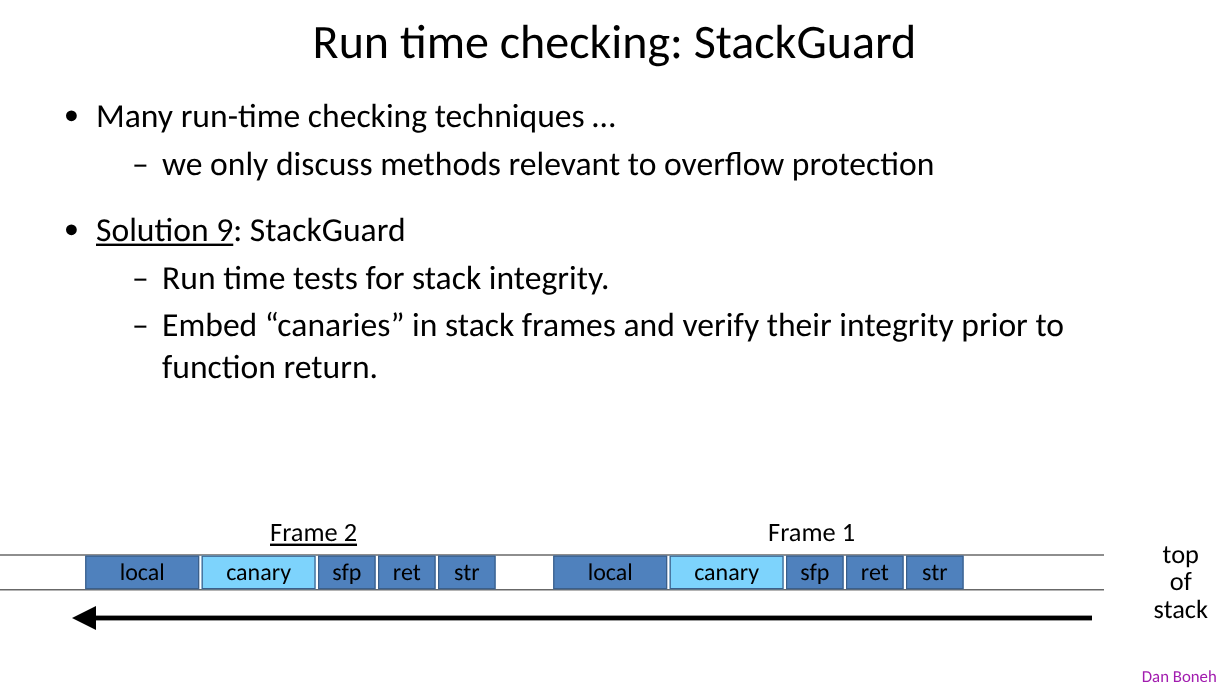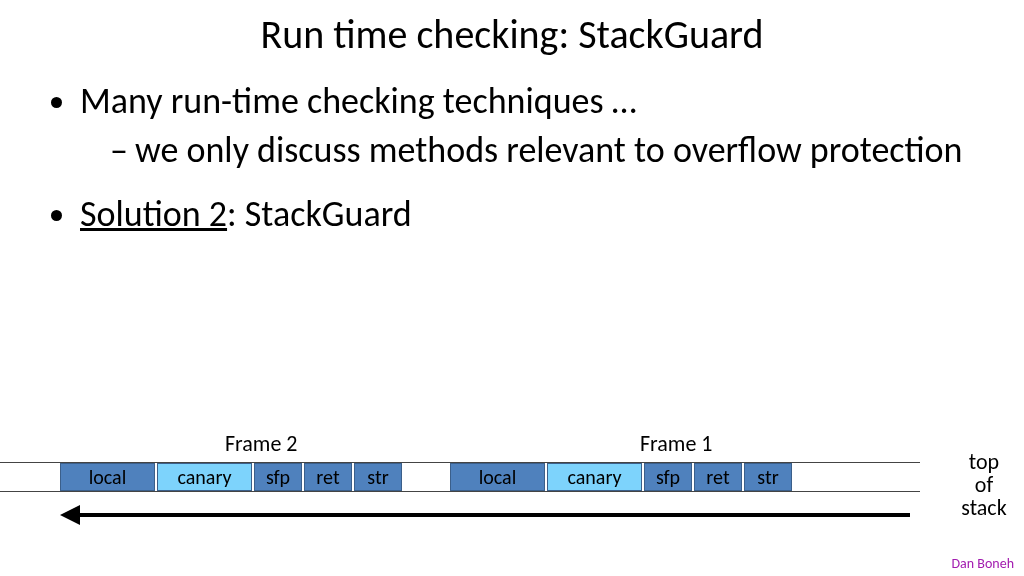--- a/index.html
+++ b/index.html
@@ -14,21 +14,21 @@
   }
   .title {
     text-align: center;
     font-size: 40px;
     padding-top: 10px;
     padding-bottom: 10px;
     font-weight: 400;
   }
   .content {
     padding: 10px 45px 0 50px;
-    font-size: 36px;
+    font-size: 28px;
   }
   ul.outer { list-style: disc; padding-left: 30px; }
   ul.outer > li { margin-bottom: 20px; }
   ul.inner { list-style: none; padding-left: 30px; margin-top: 5px; }
   ul.inner > li { margin-bottom: 4px; position: relative; padding-left: 25px; }
   ul.inner > li::before {
     content: "–";
     position: absolute;
     left: 0;
     top: 0;
@@ -59,20 +59,21 @@
   .bar::after{ content:""; display:block; clear:both; }
   .seg {
     position: absolute;
     top: 33px;
     height: 28px;
     border: 1px solid #3b5f8a;
     font-size: 20px;
     display: flex;
     align-items: center;
     justify-content: center;
+    margin-left: 11px;
   }
   .seg-dark { background: #4f81bd; }
   .seg-light { background: #7dd3fc; }
   .label-right {
     position: absolute;
     left: 930px;
     top: 20px;
     font-size: 22px;
     line-height: 1.05;
     text-align: center;
@@ -118,27 +119,31 @@
 
 <div class="content">
   <ul class="outer">
     <li>
       <span>Many run-time checking techniques …</span>
       <ul class="inner">
         <li><span>we only discuss methods relevant to overflow protection</span></li>
       </ul>
     </li>
     <li>
-      <span class="u">Solution 2</span><span>:  StackGuard</span>
+      <span class="u">Solution 9</span><span>:  StackGuard</span>
+      <ul class="inner">
+        <li><span>Run time tests for stack integrity.</span></li>
+        <li><span>Embed “canaries” in stack frames and verify their integrity prior to function return.</span></li>
+      </ul>
     </li>
   </ul>
 </div>
 
 <div class="diagram">
-  <div class="frame-label" style="left:225px;">Frame 2</div>
+  <div class="frame-label" style="left:225px;text-decoration:underline;">Frame 2</div>
   <div class="frame-label" style="left:640px;">Frame 1</div>
 
   <div class="bar"></div>
 
   <div class="seg seg-dark" style="left:60px;  width:95px;">local</div>
   <div class="seg seg-light" style="left:157px; width:95px;">canary</div>
   <div class="seg seg-dark" style="left:254px; width:48px;">sfp</div>
   <div class="seg seg-dark" style="left:304px; width:48px;">ret</div>
   <div class="seg seg-dark" style="left:354px; width:48px;">str</div>
 

